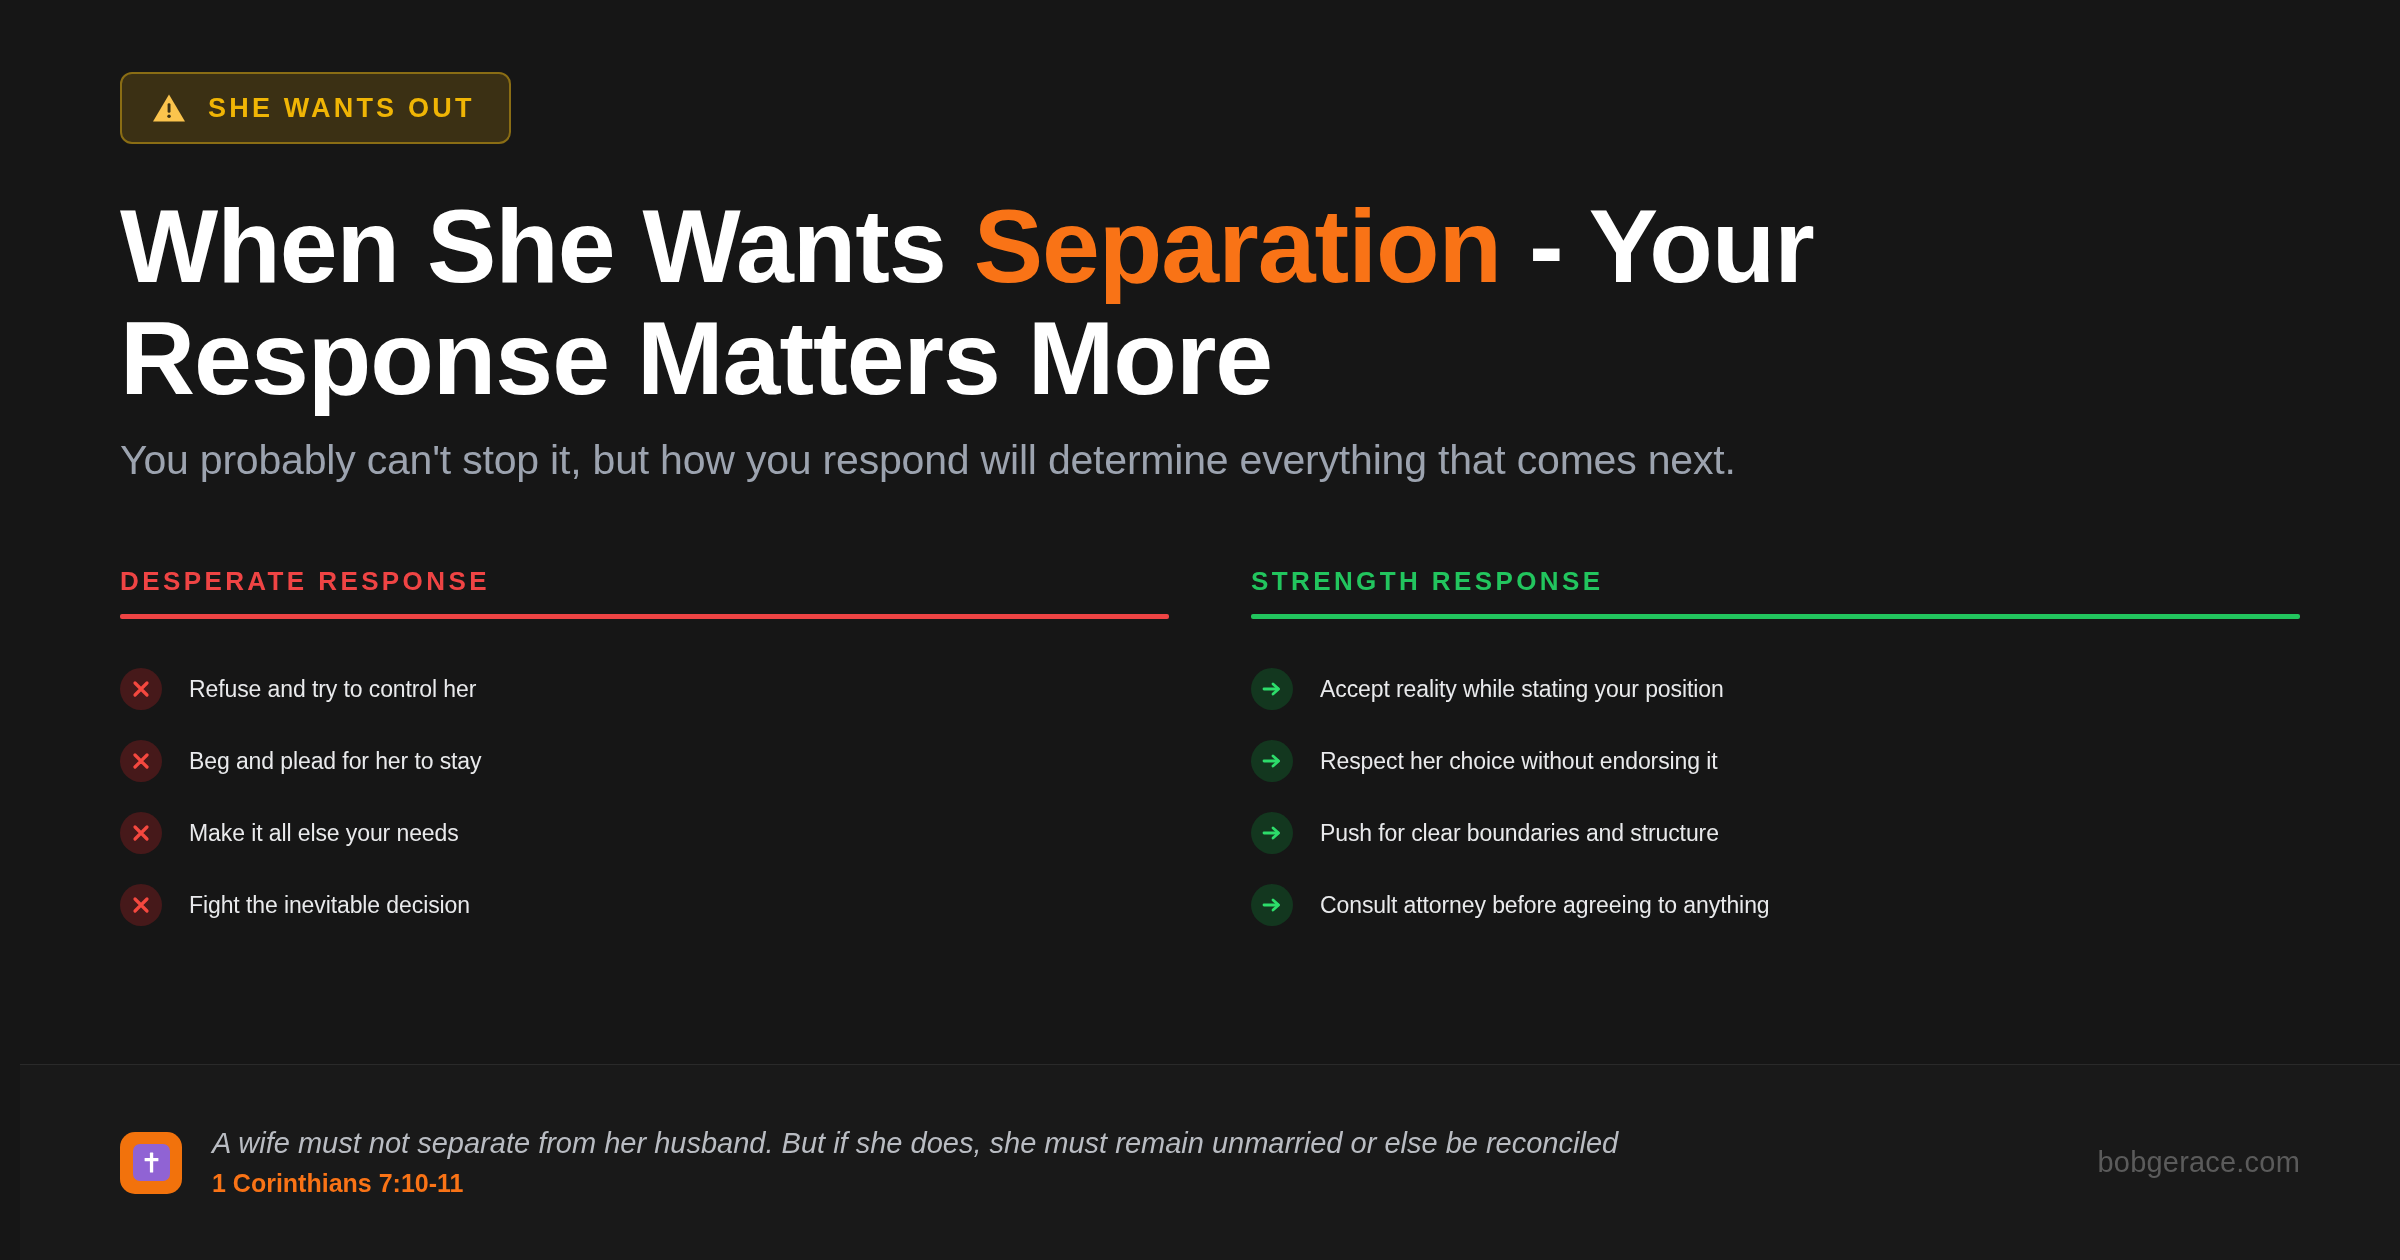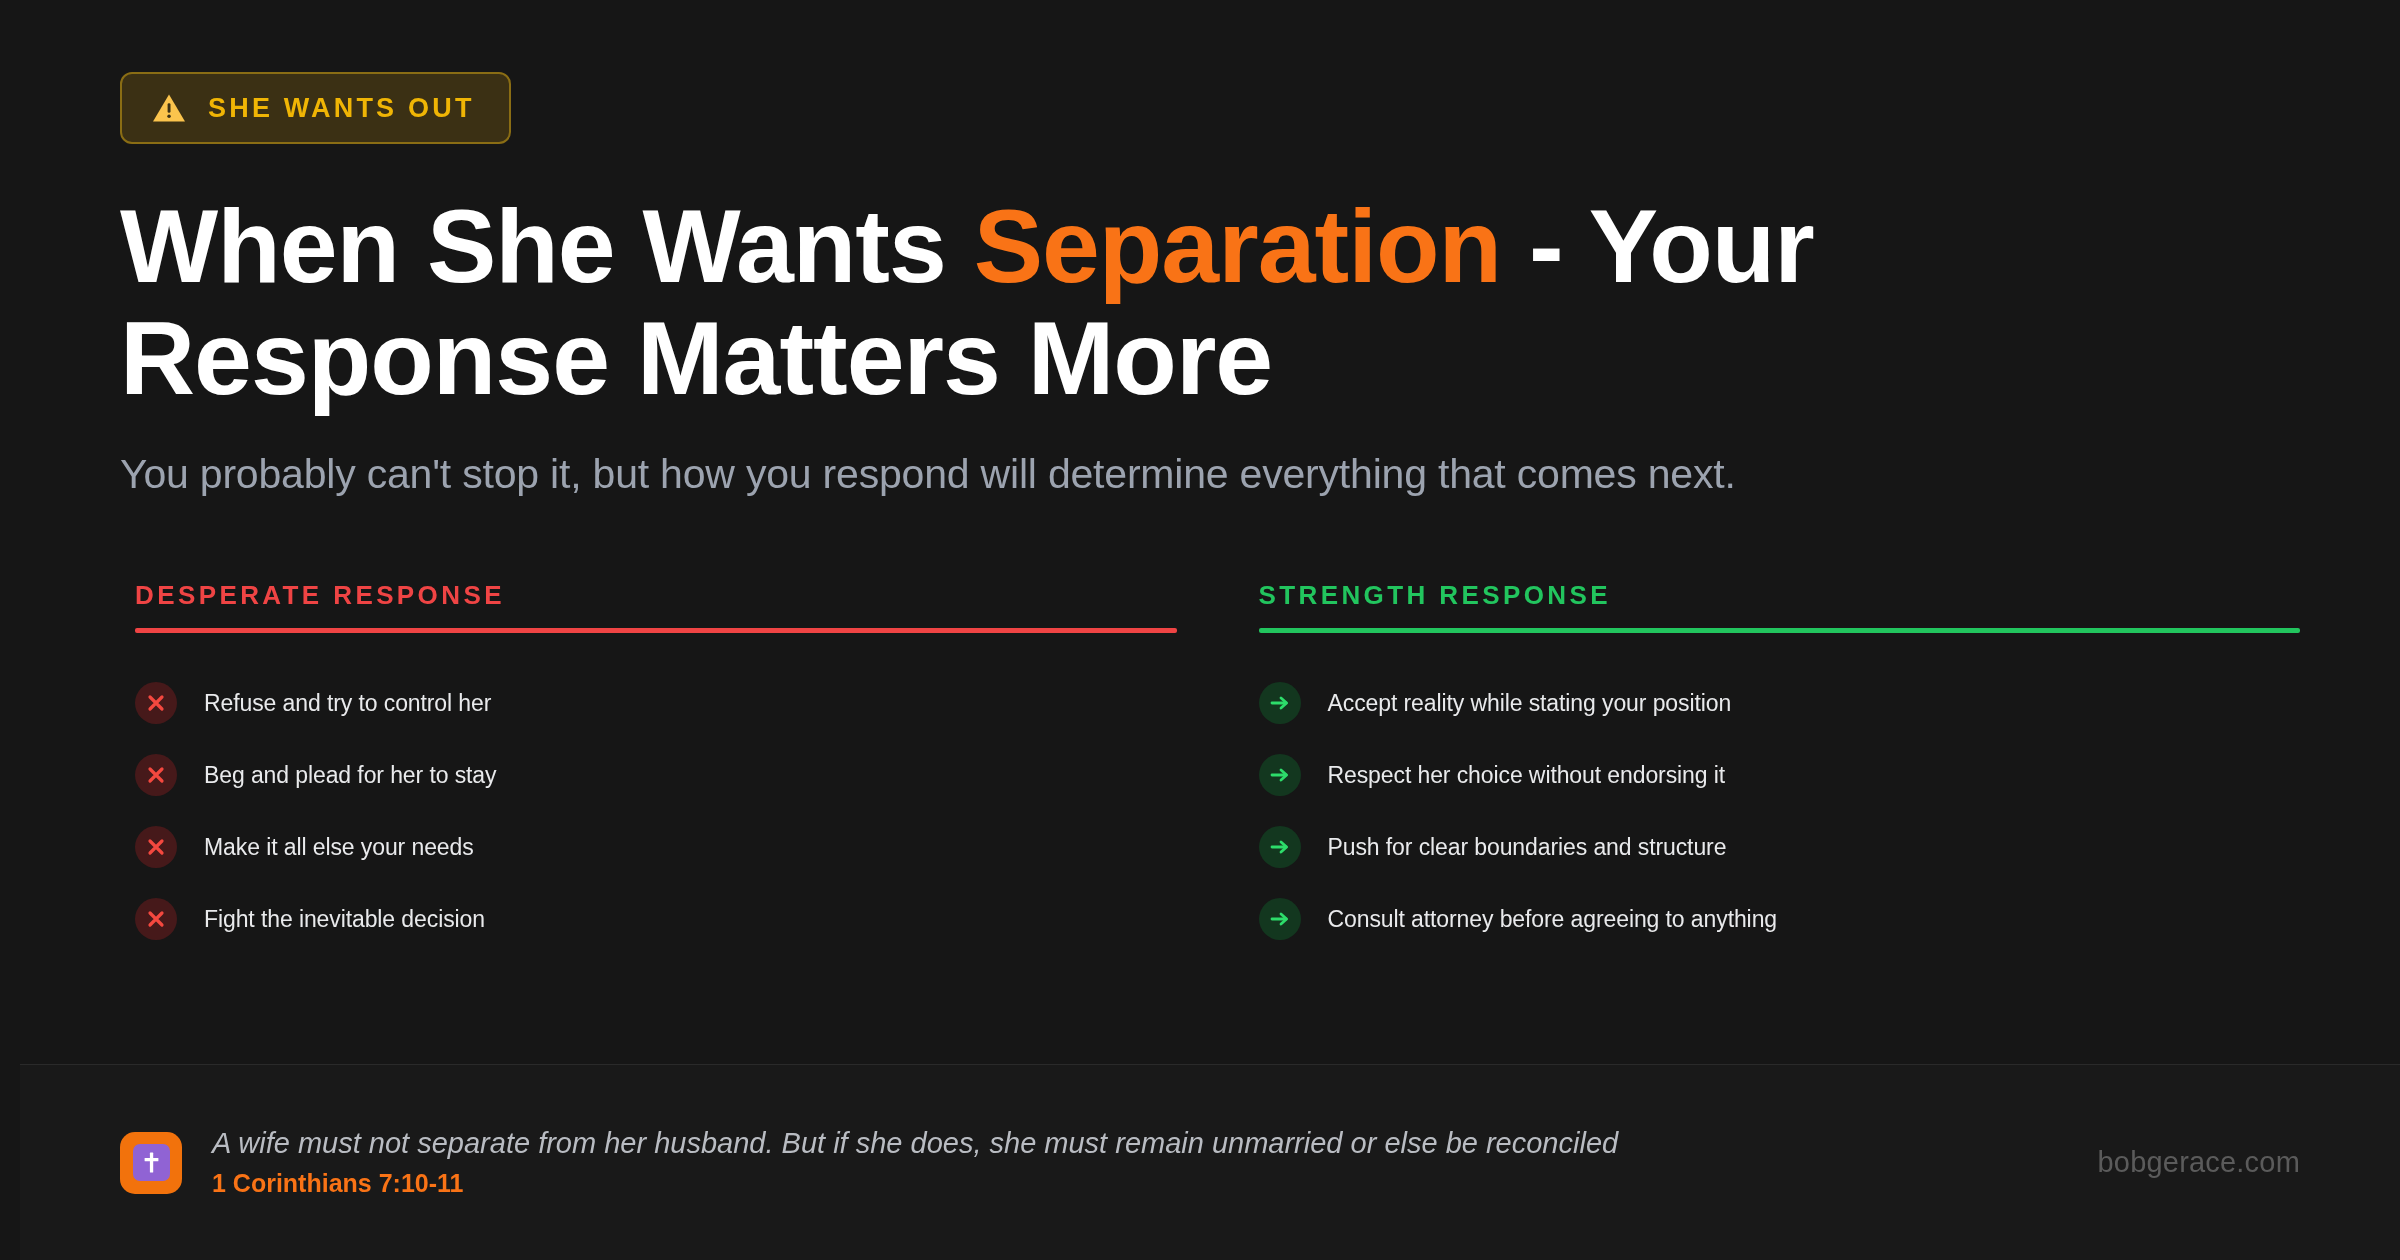--- a/index.html
+++ b/index.html
@@ -45,34 +45,33 @@
     font-weight:700;
     font-size:104px;
     line-height:1.08;
     letter-spacing:-1px;
     color:#ffffff;
     max-width:1960px;
   }
   .heading .accent { color:#f97316; }
 
   .subtitle {
-    margin-top:34px;
+    margin-top:20px;
     font-size:41px;
     font-weight:400;
     color:#9ca3af;
     letter-spacing:-0.2px;
     line-height:1.25;
   }
 
   
   .columns {
     margin-top:82px;
     display:flex;
     gap:82px;
-    margin-left:15px;
   }
   .col { flex:1 1 0; min-width:0; }
 
   .col-title {
     font-size:26px;
     font-weight:700;
     letter-spacing:3.4px;
     line-height:1;
   }
   .col-title.bad  { color:#ef4444; }

